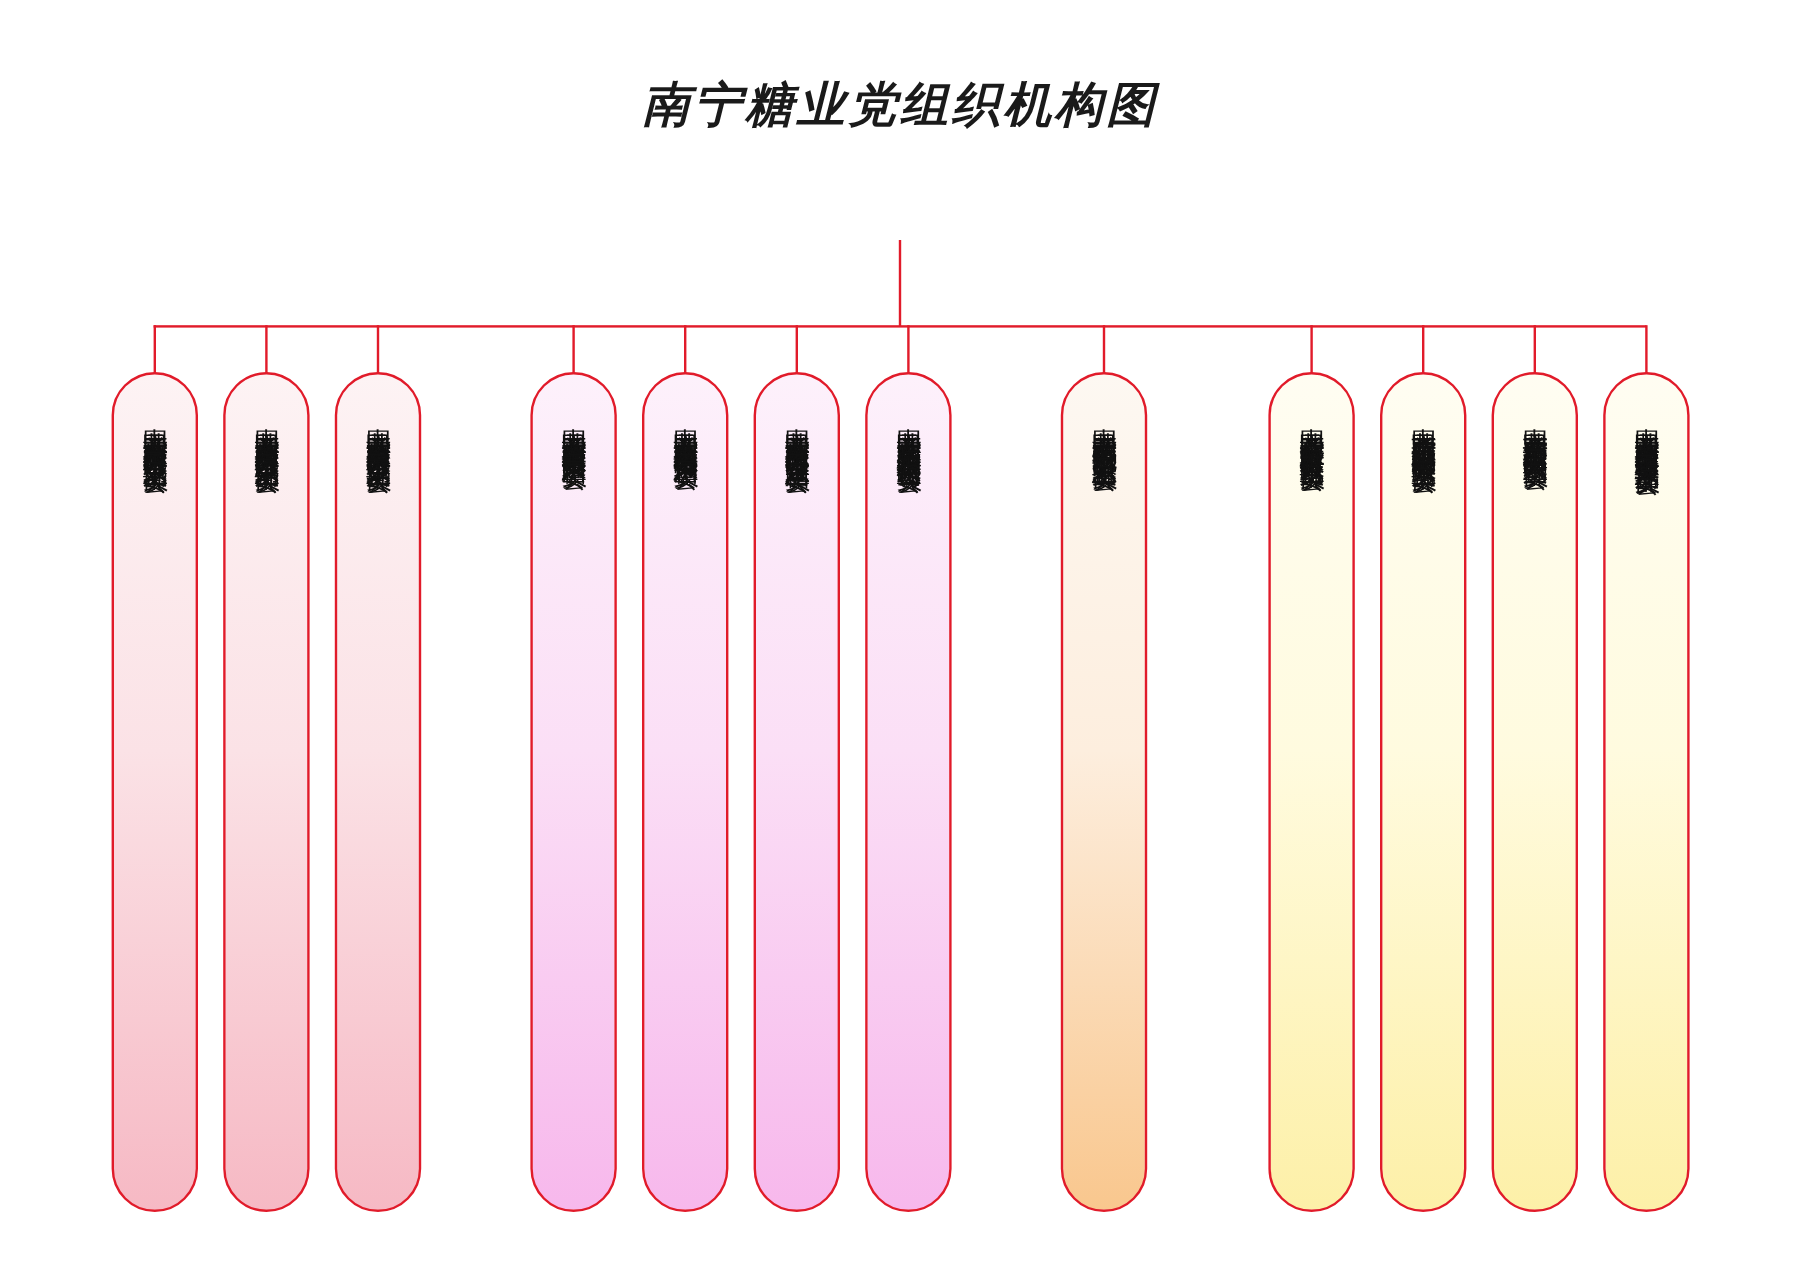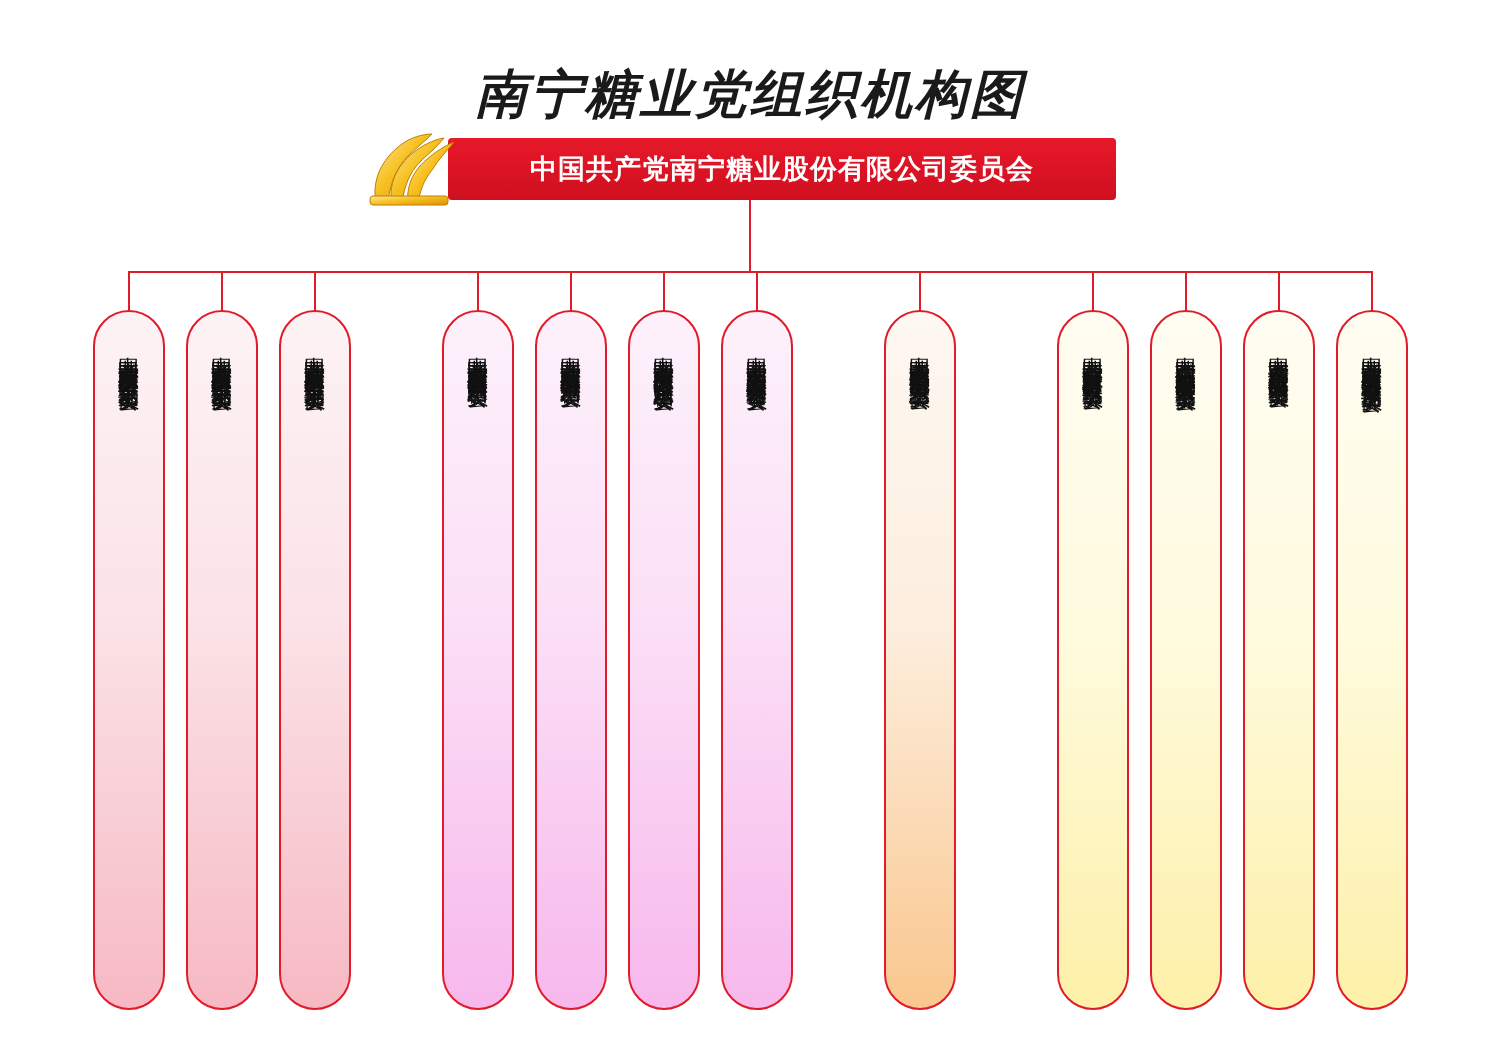--- a/index.html
+++ b/index.html
@@ -21,21 +21,21 @@
   
   .chart-title {
     position: absolute;
     left: 0;
     top: 60px;
     width: 1500px;
     text-align: center;
     font-family: "Liberation Serif", serif;
     font-weight: bold;
     font-style: italic;
-    font-size: 52px;
+    font-size: 40px;
     letter-spacing: 3px;
     color: #1a1a1a;
     white-space: nowrap;
   }
 
   
   .root-wrap {
     position: absolute;
     left: 348px;
     top: 138px;
@@ -109,43 +109,20 @@
   .g-orange { background: linear-gradient(180deg, #fdf8f2 0%, #fdeede 45%, #f9c78e 100%); }
   .g-yellow { background: linear-gradient(180deg, #fffdf2 0%, #fffbdf 45%, #fdf0a8 100%); }
 </style>
 </head>
 <body>
 
 <div id="page">
 
   <div class="chart-title">南宁糖业党组织机构图</div>
 
-  <div class="root-wrap">
-    <div class="root-bar">
-      <span class="root-label">中国共产党南宁糖业股份有限公司委员会</span>
-    </div>
-    <div class="emblem">
-      <svg viewBox="0 0 110 82" width="110" height="82" xmlns="http://www.w3.org/2000/svg">
-        <defs>
-          <linearGradient id="gold" x1="0" y1="0" x2="1" y2="1">
-            <stop offset="0%" stop-color="#ffe9a0"></stop>
-            <stop offset="45%" stop-color="#f6c01f"></stop>
-            <stop offset="100%" stop-color="#d99208"></stop>
-          </linearGradient>
-        </defs>
-
-        <g transform="translate(4,2)">
-          <path d="M18 72 C14 52 22 30 44 14 C52 8 64 4 74 4 C66 12 58 18 50 26 C40 36 32 52 30 72 Z" fill="url(#gold)" stroke="#c07c05" stroke-width="1"></path>
-          <path d="M34 74 C30 56 38 36 56 22 C64 16 74 10 86 8 C78 18 70 24 62 32 C52 42 46 56 44 74 Z" fill="url(#gold)" stroke="#c07c05" stroke-width="1"></path>
-          <path d="M50 74 C48 58 54 42 68 30 C76 23 86 16 96 12 C88 22 80 30 74 40 C66 50 62 60 60 74 Z" fill="url(#gold)" stroke="#c07c05" stroke-width="1"></path>
-          <rect x="12" y="66" width="78" height="9" rx="3" fill="url(#gold)" stroke="#c07c05" stroke-width="1"></rect>
-        </g>
-      </svg>
-    </div>
-  </div>
 
   <div class="line v-line" style="left:749px; top:200px; height:72px;"></div>
 
   <div class="line h-line" style="left:128px; top:271px; width:1244px;"></div>
 
   <div class="line v-line" style="left:128px;  top:271px; height:40px;"></div>
   <div class="line v-line" style="left:221px;  top:271px; height:40px;"></div>
   <div class="line v-line" style="left:314px;  top:271px; height:40px;"></div>
   <div class="line v-line" style="left:477px;  top:271px; height:40px;"></div>
   <div class="line v-line" style="left:570px;  top:271px; height:40px;"></div>

